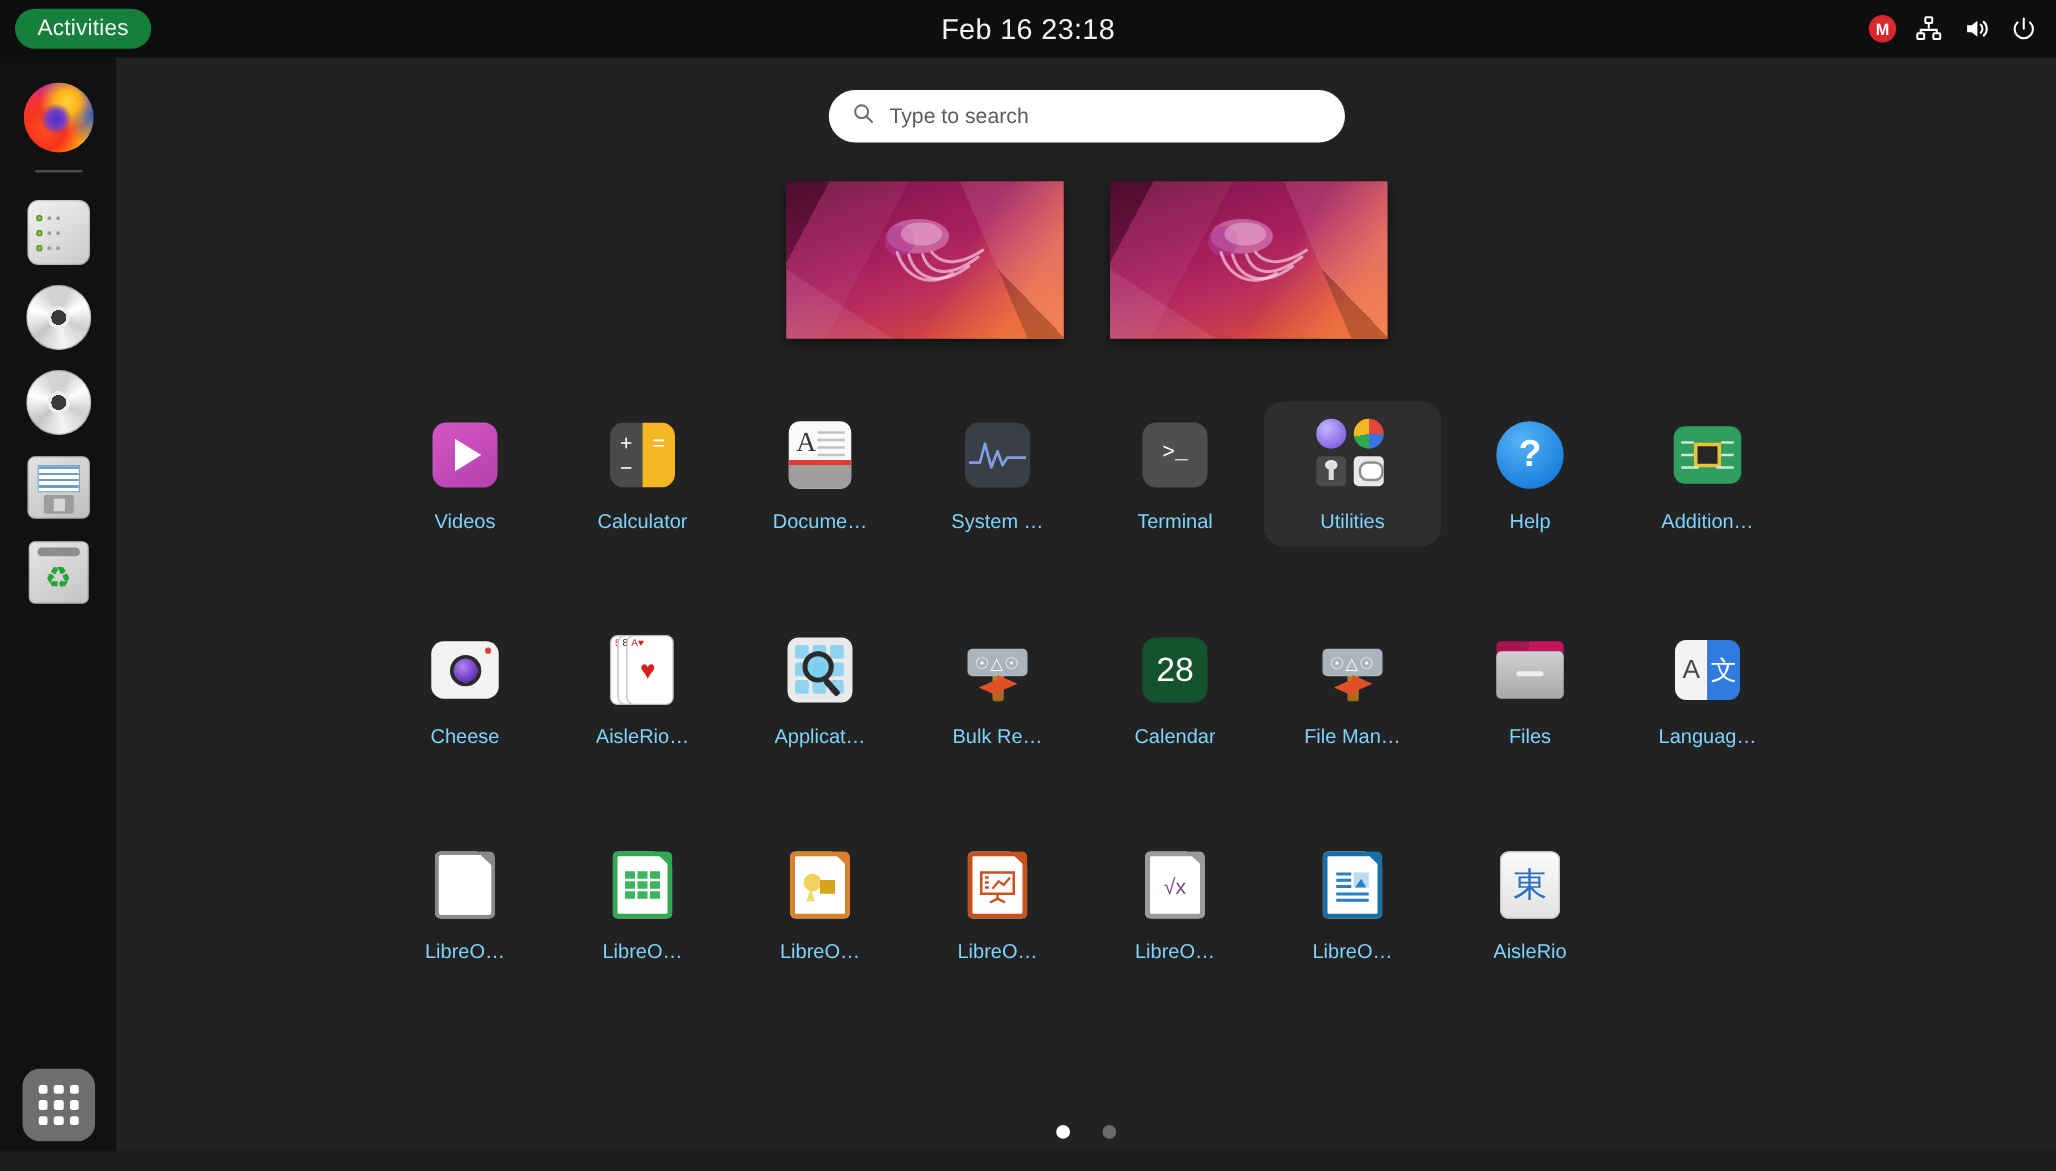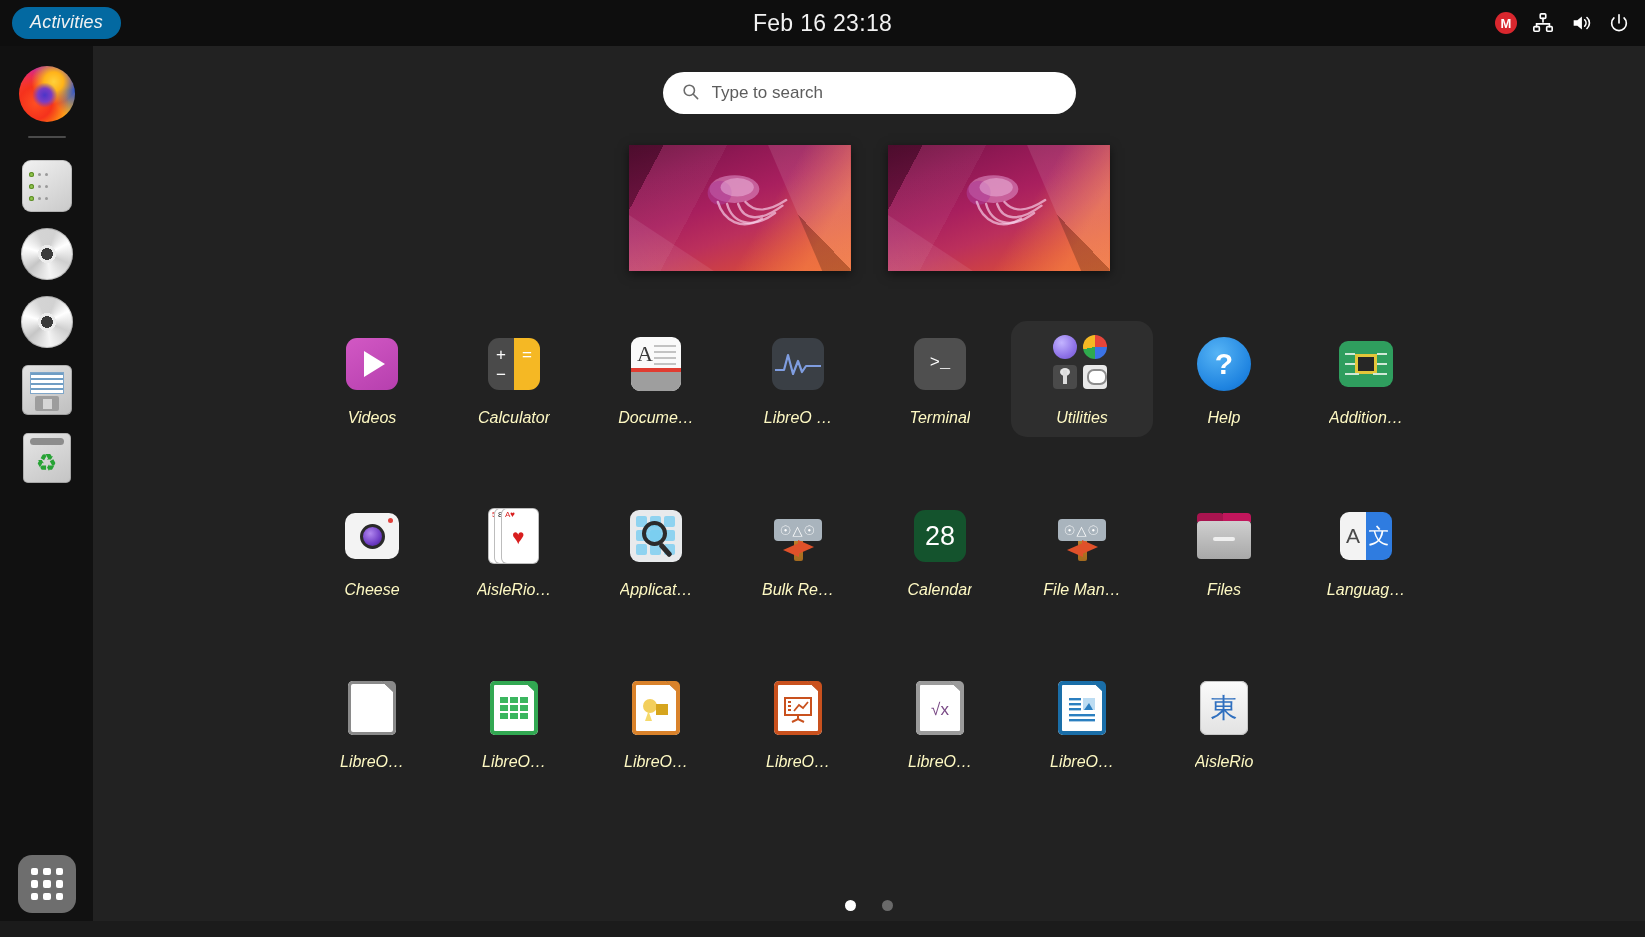--- a/index.html
+++ b/index.html
@@ -16,26 +16,25 @@
   #topbar {
     position:absolute; top:0; left:0; width:1645px; height:46px;
     background:#0e0e0e;
     display:flex; align-items:center;
     z-index:40;
   }
   #activities-btn {
     margin-left:12px;
     padding:5px 18px 6px 18px;
     border-radius:20px;
-    background:#0369a1;
+    background:#15803d;
     font-size:18px;
     color:#f2f2f2;
     letter-spacing:.2px;
     cursor:pointer;
-    font-style:italic;
   }
   #clock {
     position:absolute; left:0; right:0; top:0; height:46px;
     display:flex; align-items:center; justify-content:center;
     font-size:23px; color:#f2f2f2; letter-spacing:.3px;
     pointer-events:none;
   }
   #clock span { pointer-events:auto; cursor:pointer; }
   #status-area {
     position:absolute; right:14px; top:0; height:46px;
@@ -184,23 +183,23 @@
     width:142px;
     display:flex; flex-direction:column; align-items:center;
     padding:14px 6px 10px 6px;
     border-radius:16px;
     cursor:pointer;
   }
   .app.hovered { background:#2e2e2e; }
   .app-icon { width:58px; height:58px; display:flex; align-items:center; justify-content:center; }
   .app-label {
     margin-top:16px;
-    font-size:16px; color:#fef9c3;
+    font-size:16px; color:#7dd3fc;
     white-space:nowrap; overflow:hidden;
-    max-width:134px; text-align:center;font-style:italic;
+    max-width:134px; text-align:center;
   }
 
   
   #page-dots {
     position:absolute; bottom:26px; left:0; width:100%;
     display:flex; justify-content:center; gap:26px;
   }
   #page-dots .dot { width:11px; height:11px; border-radius:50%; background:#6a6a6a; cursor:pointer; }
   #page-dots .dot.active { background:#ffffff; }
 
@@ -488,21 +487,21 @@
     </div>
 
     <div class="app">
       <div class="app-icon">
         <div class="sq ai-sysmon">
           <svg width="46" height="28" viewBox="0 0 46 28">
             <polyline points="0,20 9,20 13,5 18,24 23,11 27,22 31,16 46,16" fill="none" stroke="#7f9de0" stroke-width="2.2" stroke-linejoin="round"></polyline>
           </svg>
         </div>
       </div>
-      <div class="app-label">LibreO …</div>
+      <div class="app-label">System …</div>
     </div>
 
     <div class="app">
       <div class="app-icon">
         <div class="sq ai-term">&gt;_</div>
       </div>
       <div class="app-label">Terminal</div>
     </div>
 
     <div class="app hovered">

